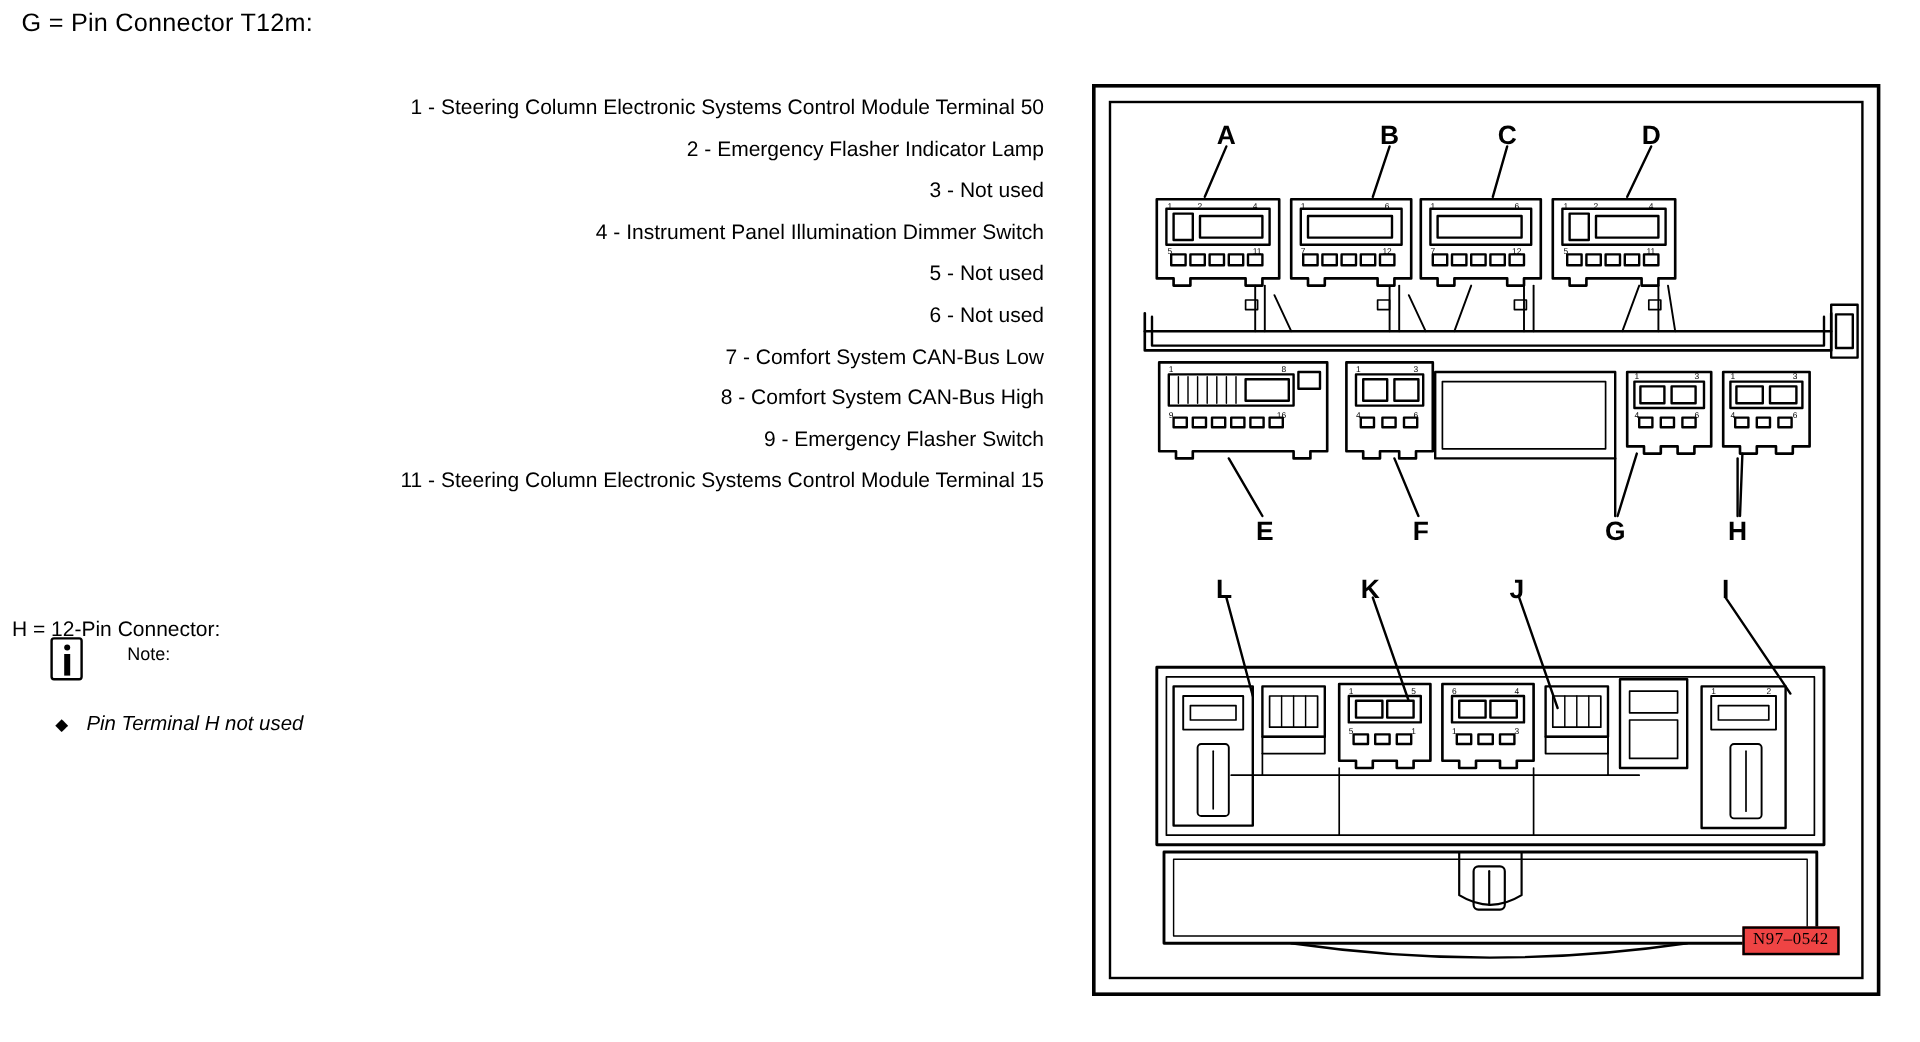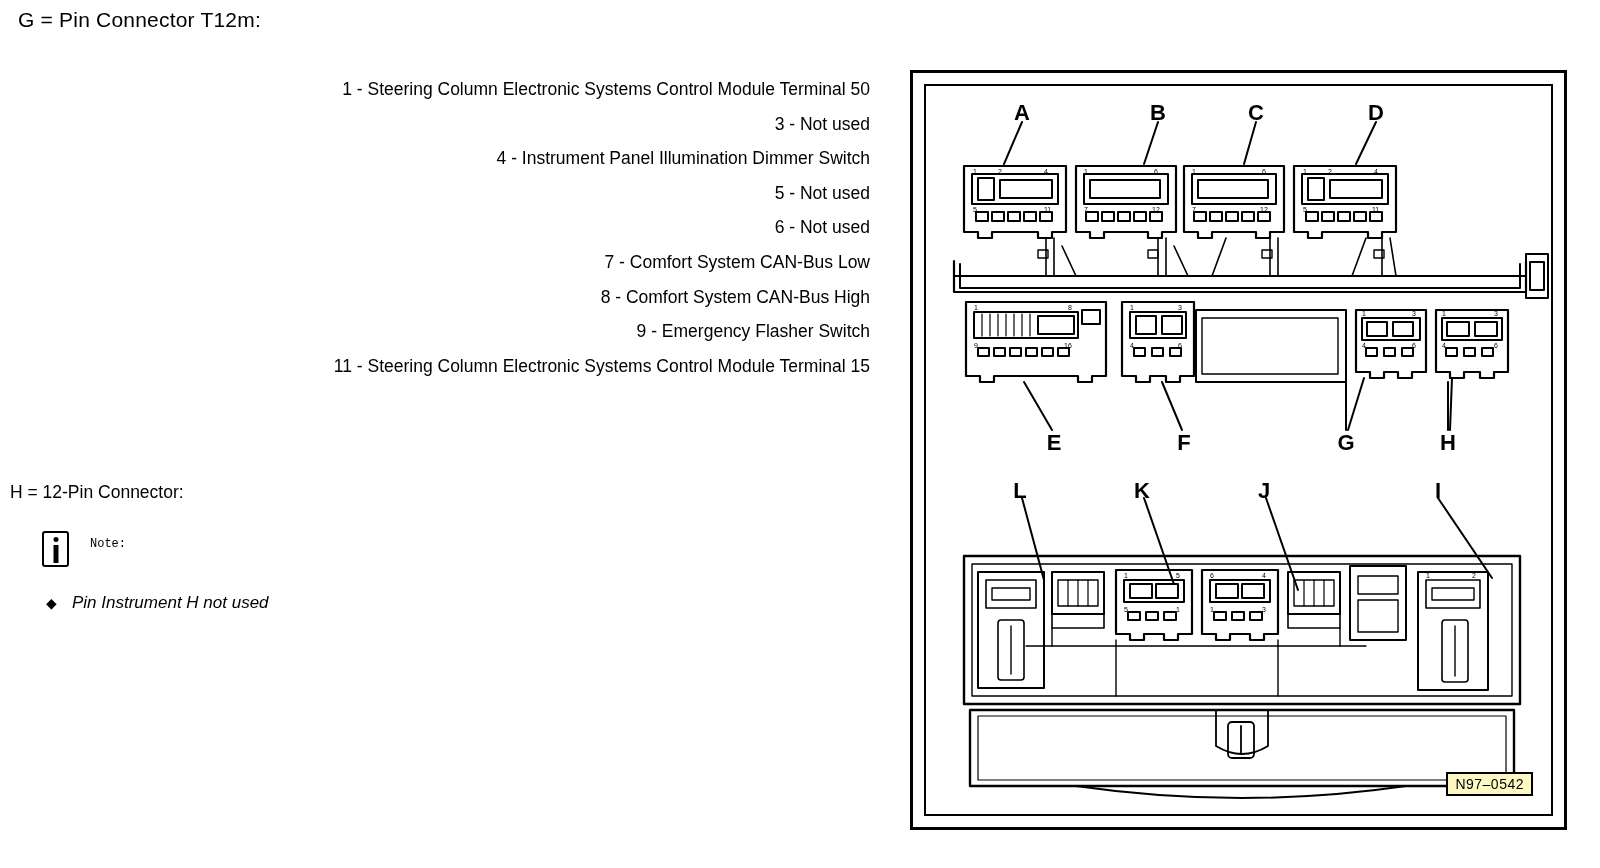--- a/index.html
+++ b/index.html
@@ -45,21 +45,21 @@
   }
   #pin-list li {
     font-size: 17.5px;
     line-height: 34.6px;
     white-space: nowrap;
   }
 
   #connector-h-label {
     position: absolute;
     left: 2px;
-    top: 482px;
+    top: 514px;
     font-size: 17.5px;
   }
 
   
   #note-block {
     position: absolute;
     left: 34px;
     top: 531px;
     width: 420px;
   }
@@ -87,24 +87,23 @@
     position: absolute;
     left: 50%;
     top: 12px;
     transform: translateX(-50%);
     width: 5px;
     height: 18px;
     background: #000;
   }
   #note-label {
     position: absolute;
-    left: 48px;
+    left: 64px;
     top: 6px;
-    font-size: 12px;
-    font-family: Liberation Mono, monospace;
+    font-size: 15px;
   }
   #note-bullet {
     position: absolute;
     left: 4px;
     top: 65px;
     font-size: 14px;
     line-height: 14px;
   }
   #note-text {
     position: absolute;
@@ -141,54 +140,55 @@
     left: 0;
     top: 0;
   }
   #figure-code {
     position: absolute;
     right: 18px;
     bottom: 18px;
     border: 2px solid #000;
     padding: 2px 7px;
     font-size: 14px;
-    font-family: Liberation Sans, sans-serif;
-    background: #fef9c3;
+    font-family: Liberation Serif, serif;
+    background: #ef4444;
     letter-spacing: 0.5px;
   }
 </style>
 </head>
 <body>
 
 <div id="left-column">
 
   <div id="section-heading">G = Pin Connector T12m:</div>
 
   <ul id="pin-list">
     <li>1 - Steering Column Electronic Systems Control Module Terminal 50</li>
+    <li>2 - Emergency Flasher Indicator Lamp</li>
     <li>3 - Not used</li>
     <li>4 - Instrument Panel Illumination Dimmer Switch</li>
     <li>5 - Not used</li>
     <li>6 - Not used</li>
     <li>7 - Comfort System CAN-Bus Low</li>
     <li>8 - Comfort System CAN-Bus High</li>
     <li>9 - Emergency Flasher Switch</li>
     <li>11 - Steering Column Electronic Systems Control Module Terminal 15</li>
   </ul>
 
   <div id="connector-h-label">H = 12-Pin Connector:</div>
 
   <div id="note-block">
     <div id="note-icon">
       <span class="i-dot"></span>
       <span class="i-stem"></span>
     </div>
     <div id="note-label">Note:</div>
     <div id="note-bullet">◆</div>
-    <div id="note-text">Pin Instrument H not used</div>
+    <div id="note-text">Pin Terminal H not used</div>
   </div>
 </div>
 
 <div id="figure-panel">
   <div id="figure-inner">
 
     <svg id="figure-svg" width="631" height="734" viewBox="0 0 631 734">
       <g fill="none" stroke="#000" stroke-width="2" stroke-linejoin="round" stroke-linecap="round">
 
         <line x1="96" y1="36" x2="78" y2="78"></line>

